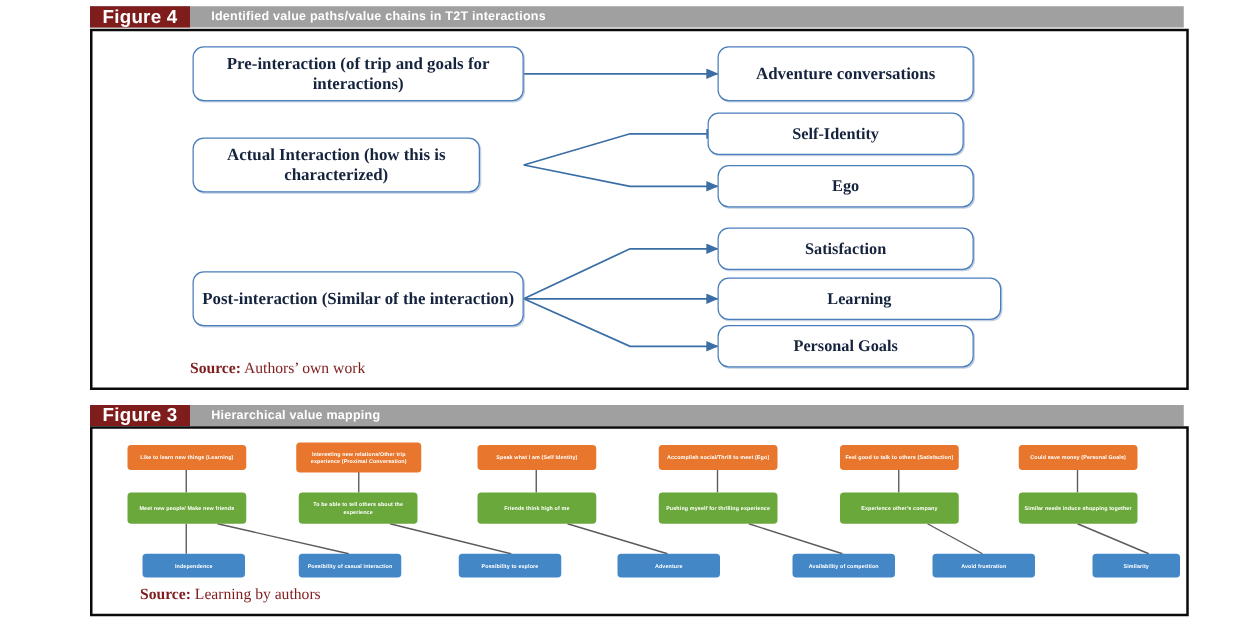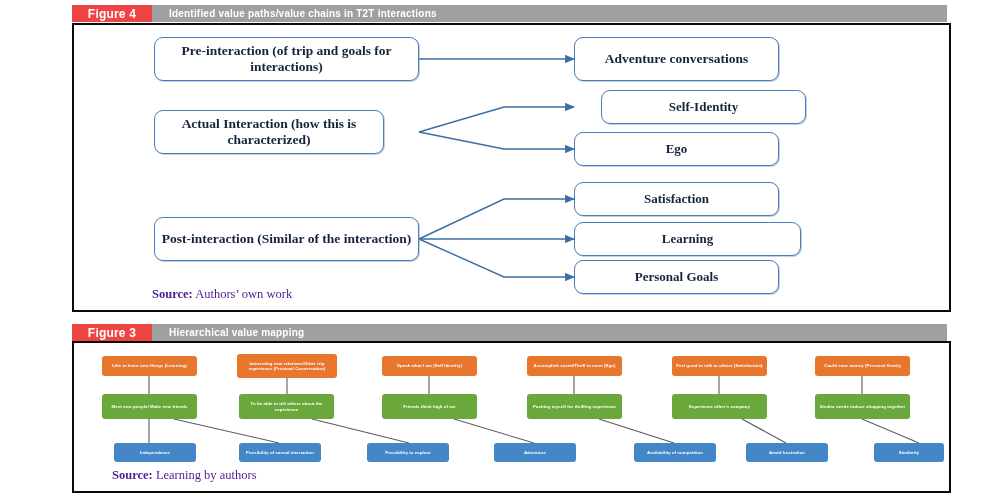--- a/index.html
+++ b/index.html
@@ -14,24 +14,24 @@
 
   
   .fig-banner{
     position:absolute;
     height:17px;
     display:flex;
     align-items:stretch;
     background:#a0a0a0;
   }
   .fig-tag{
-    background:#ef4444;
+    background:#7f1d1d;
     color:#ffffff;
     font-weight:bold;
-    font-size:12px;
+    font-size:15px;
     letter-spacing:.2px;
     display:flex;align-items:center;justify-content:center;
     padding:0 9px;
     min-width:62px;
   }
   .fig-caption{
     color:#ffffff;
     font-weight:bold;
     font-size:10px;
     letter-spacing:.2px;
@@ -59,21 +59,21 @@
     line-height:1.18;
     font-size:13.5px;
     padding:0 6px;
     box-sizing:border-box;
   }
   .f4box.small{font-size:13px;}
   #f4-svg{position:absolute;left:0;top:0;width:875px;height:285px;}
   .src{
     position:absolute;
     font-family:"Liberation Serif", serif;
-    font-size:12.5px;color:#4c1d95;
+    font-size:12.5px;color:#7f1d1d;
     white-space:nowrap;
   }
   .src b{font-weight:bold;}
 
   
   #fig3-panel{
     position:absolute;left:72px;top:341px;width:875px;height:148px;
     border:2px solid #0a0a0a;background:#ffffff;
   }
   #f3-svg{position:absolute;left:0;top:0;width:875px;height:148px;}
@@ -122,21 +122,21 @@
       <path d="M345,214 L430,174 L500,174" stroke="#3a6ea5" stroke-width="1.4" fill="none" marker-end="url(#ar4)"></path>
       <path d="M345,214 L430,214 L500,214" stroke="#3a6ea5" stroke-width="1.4" fill="none" marker-end="url(#ar4)"></path>
       <path d="M345,214 L430,252 L500,252" stroke="#3a6ea5" stroke-width="1.4" fill="none" marker-end="url(#ar4)"></path>
     </svg>
 
     <div class="f4box" style="left:80px;top:12px;width:265px;height:44px;">Pre-interaction (of trip and goals for interactions)</div>
     <div class="f4box" style="left:80px;top:85px;width:230px;height:44px;">Actual Interaction (how this is characterized)</div>
     <div class="f4box" style="left:80px;top:192px;width:265px;height:44px;">Post-interaction (Similar of the interaction)</div>
 
     <div class="f4box" style="left:500px;top:12px;width:205px;height:44px;">Adventure conversations</div>
-    <div class="f4box small" style="left:527px;top:65px;width:205px;height:34px;">Self-Identity</div>
+    <div class="f4box small" style="left:492px;top:65px;width:205px;height:34px;">Self-Identity</div>
     <div class="f4box small" style="left:500px;top:107px;width:205px;height:34px;">Ego</div>
     <div class="f4box small" style="left:500px;top:157px;width:205px;height:34px;">Satisfaction</div>
     <div class="f4box small" style="left:500px;top:197px;width:227px;height:34px;">Learning</div>
     <div class="f4box small" style="left:500px;top:235px;width:205px;height:34px;">Personal Goals</div>
 
     <div class="src" style="left:78px;top:262px;">
       <b>Source:</b><span> Authors’ own work</span>
     </div>
   </div>
 

